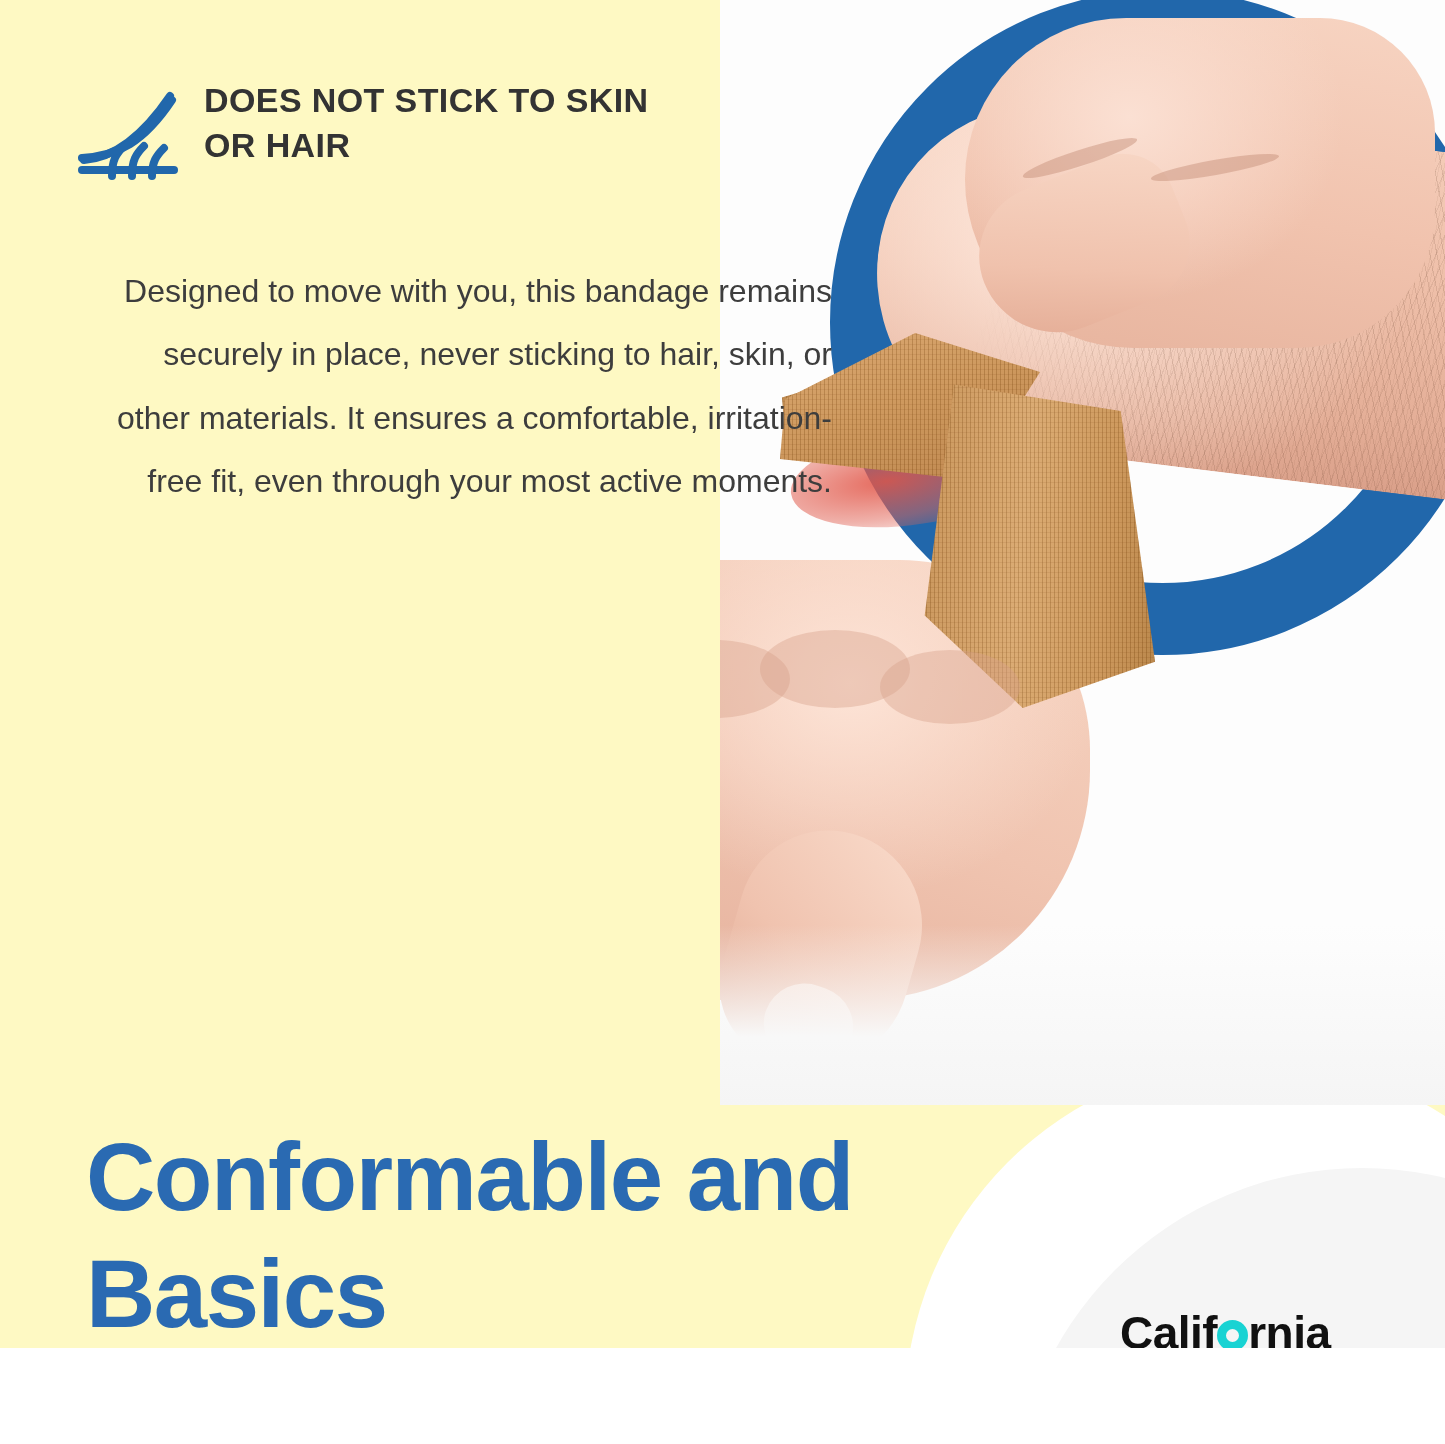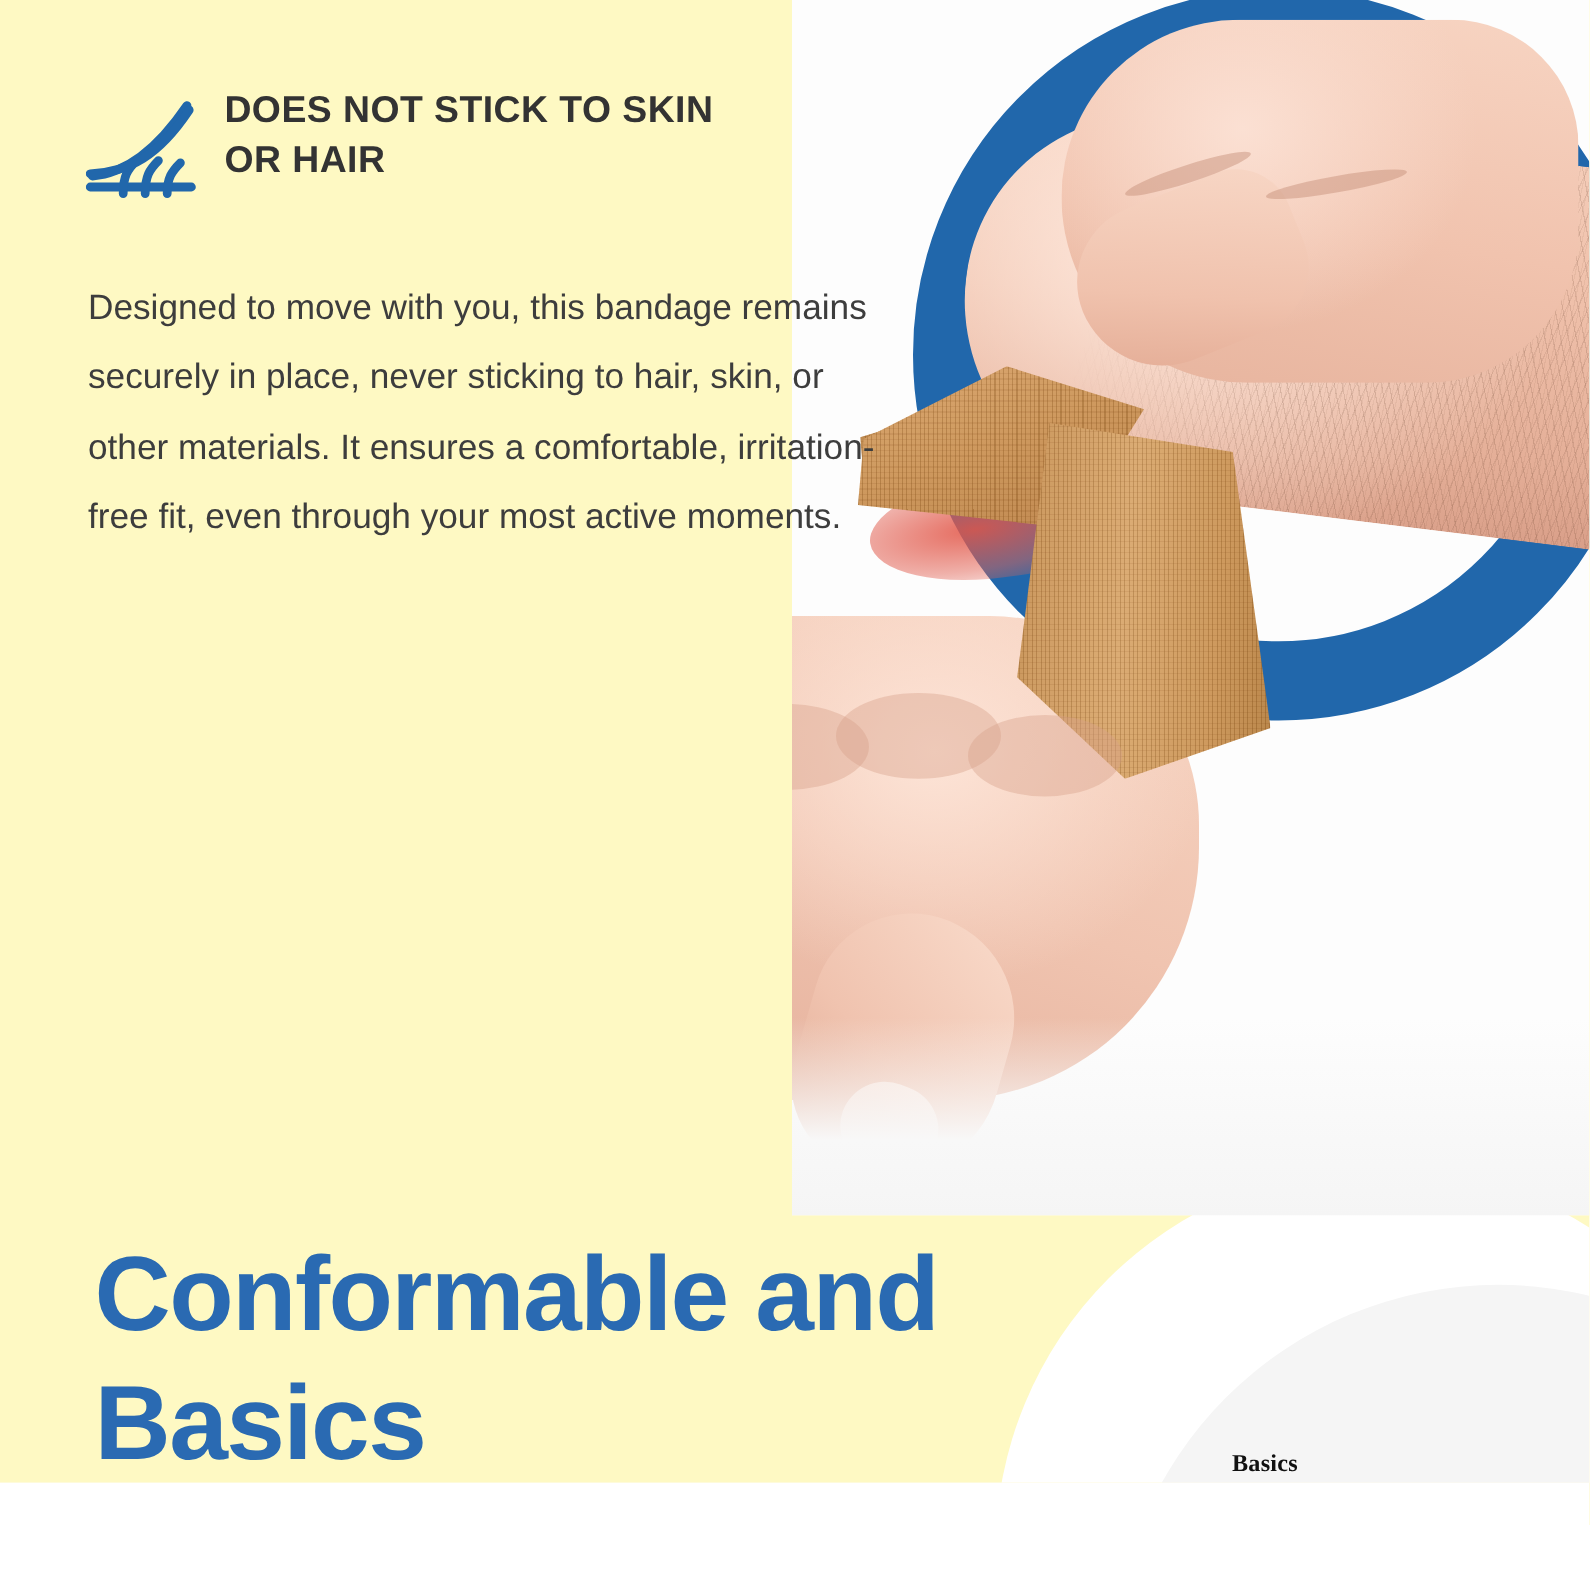--- a/index.html
+++ b/index.html
@@ -260,26 +260,27 @@
     color: #333333;
     margin: 0;
     text-transform: uppercase;
   }
 
   .feature-body {
     position: absolute;
     left: 80px;
     top: 248px;
     width: 740px;
-    margin: 0;
+    margin: 12px;
     font-size: 32px;
     line-height: 1.98;
     color: #3d3d3d;
     font-weight: normal;
     z-index: 12;
+    text-align: right;
   }
 
   
   .headline {
     position: absolute;
     left: 86px;
     top: 1118px;
     width: 860px;
     margin: 0;
     font-size: 96px;
@@ -387,16 +388,17 @@
       </svg>
     </span>
     <h2 class="feature-title">DOES NOT STICK TO SKIN OR HAIR</h2>
   </div>
 
   <p class="feature-body">Designed to move with you, this bandage remains securely in place, never sticking to hair, skin, or other materials. It ensures a comfortable, irritation-free fit, even through your most active moments.</p>
 
   <h1 class="headline">Conformable and Basics</h1>
 
   <div class="brand">
+    <div class="brand-name"><span>Calif</span><span class="brand-o"></span><span>rnia</span></div>
     <div class="brand-sub">Basics</div>
   </div>
 
 </div>
 
 </body></html>

